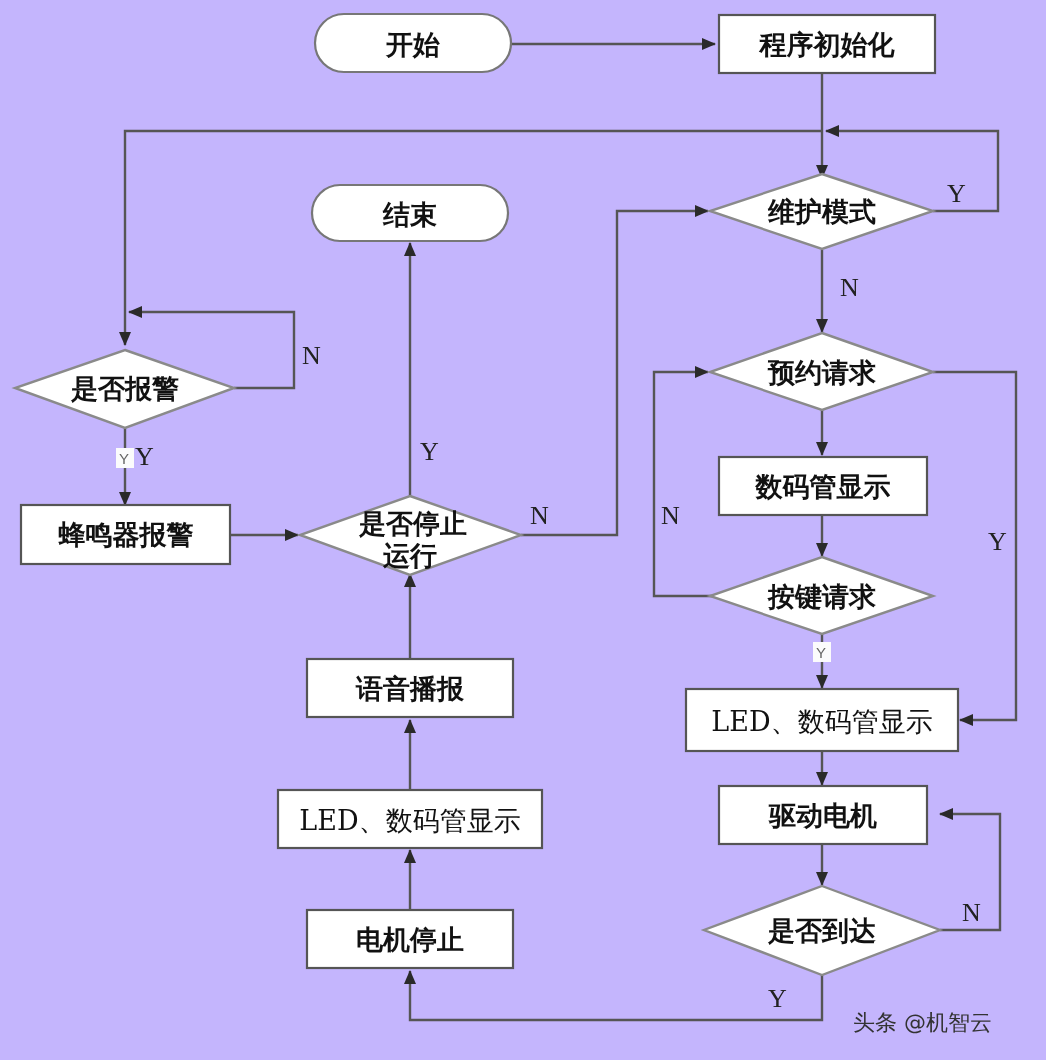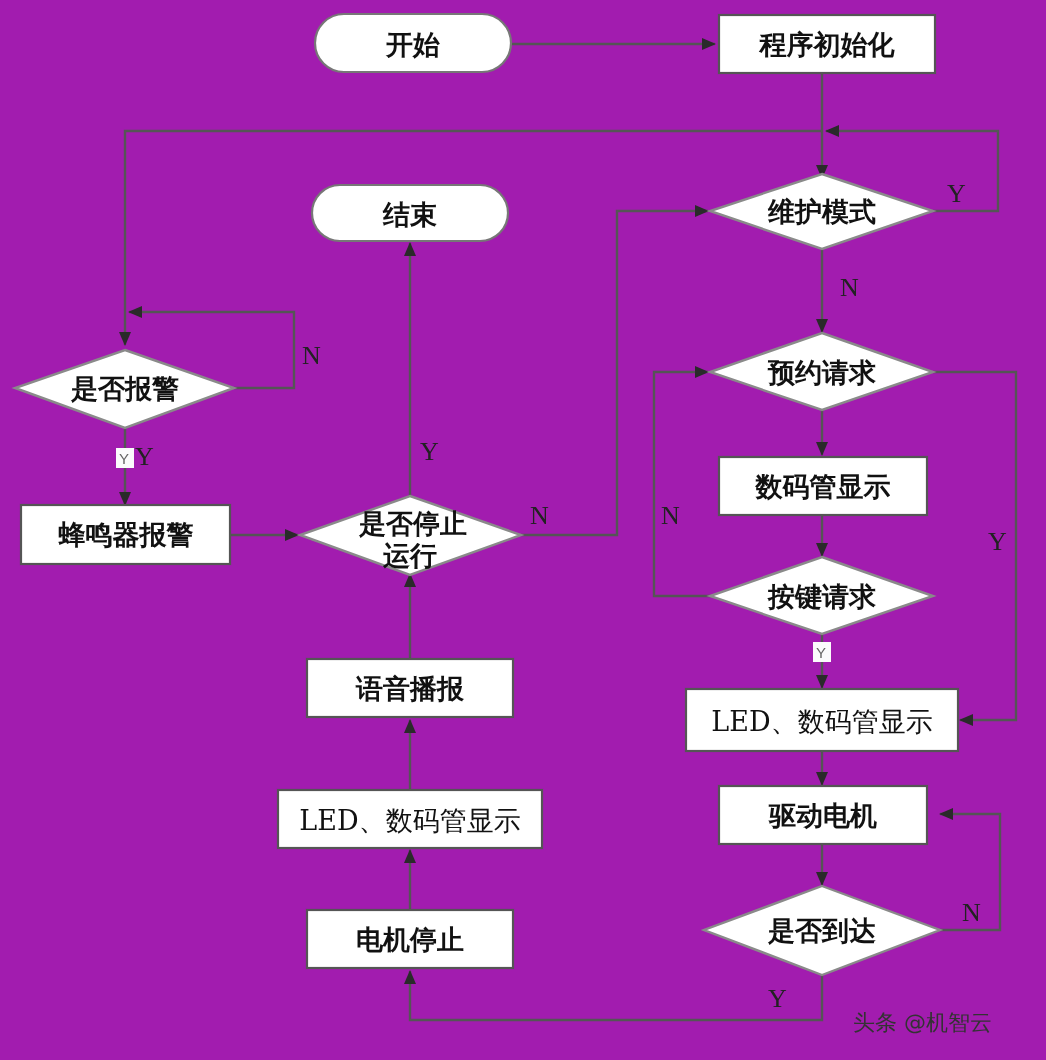--- a/index.html
+++ b/index.html
@@ -1,16 +1,16 @@
 <!DOCTYPE html>
 <html><head>
 <meta charset="utf-8">
 <style>
   html, body { margin: 0; padding: 0; background: #fbfbfc; }
-  #canvas { position: relative; width: 1046px; height: 1060px; overflow: hidden; background: #a21caf; }
+  #canvas { position: relative; width: 1046px; height: 1060px; overflow: hidden; background: #c4b5fd; }
   svg { position: absolute; left: 0; top: 0; }
   .box { fill: #ffffff; stroke: #555; stroke-width: 2.2; }
   .term { fill: #ffffff; stroke: #777; stroke-width: 2.2; }
   .diam { fill: #ffffff; stroke: #8a8a8a; stroke-width: 2.4; }
   .line { fill: none; stroke: #555; stroke-width: 2.4; }
   .lbl { font-family: "DejaVu Serif", "Liberation Serif", serif; font-size: 27px; font-weight: bold; fill: #111; }
   .yn { font-family: "Liberation Serif", "DejaVu Serif", serif; font-size: 26px; fill: #222; }
   .ynsmall { font-family: "Liberation Sans", "DejaVu Sans", sans-serif; font-size: 15px; fill: #666; }
   .wm { font-family: "DejaVu Sans", "Liberation Sans", sans-serif; font-size: 22px; fill: #333; }
 </style>

